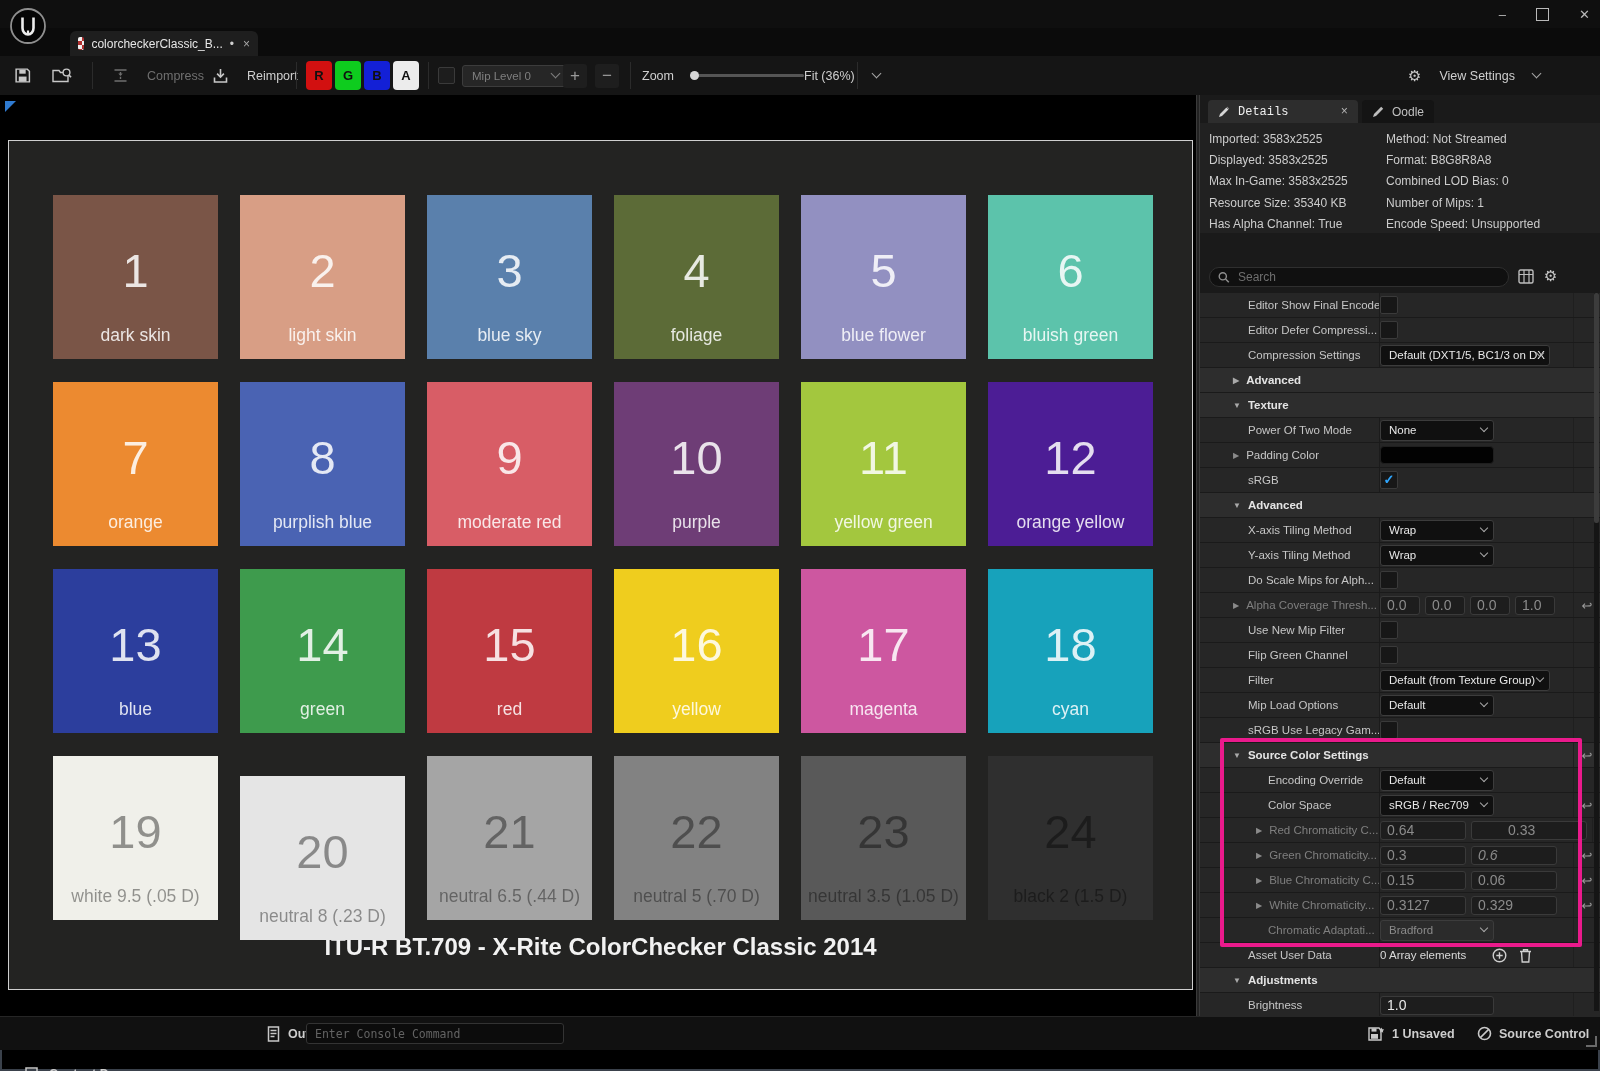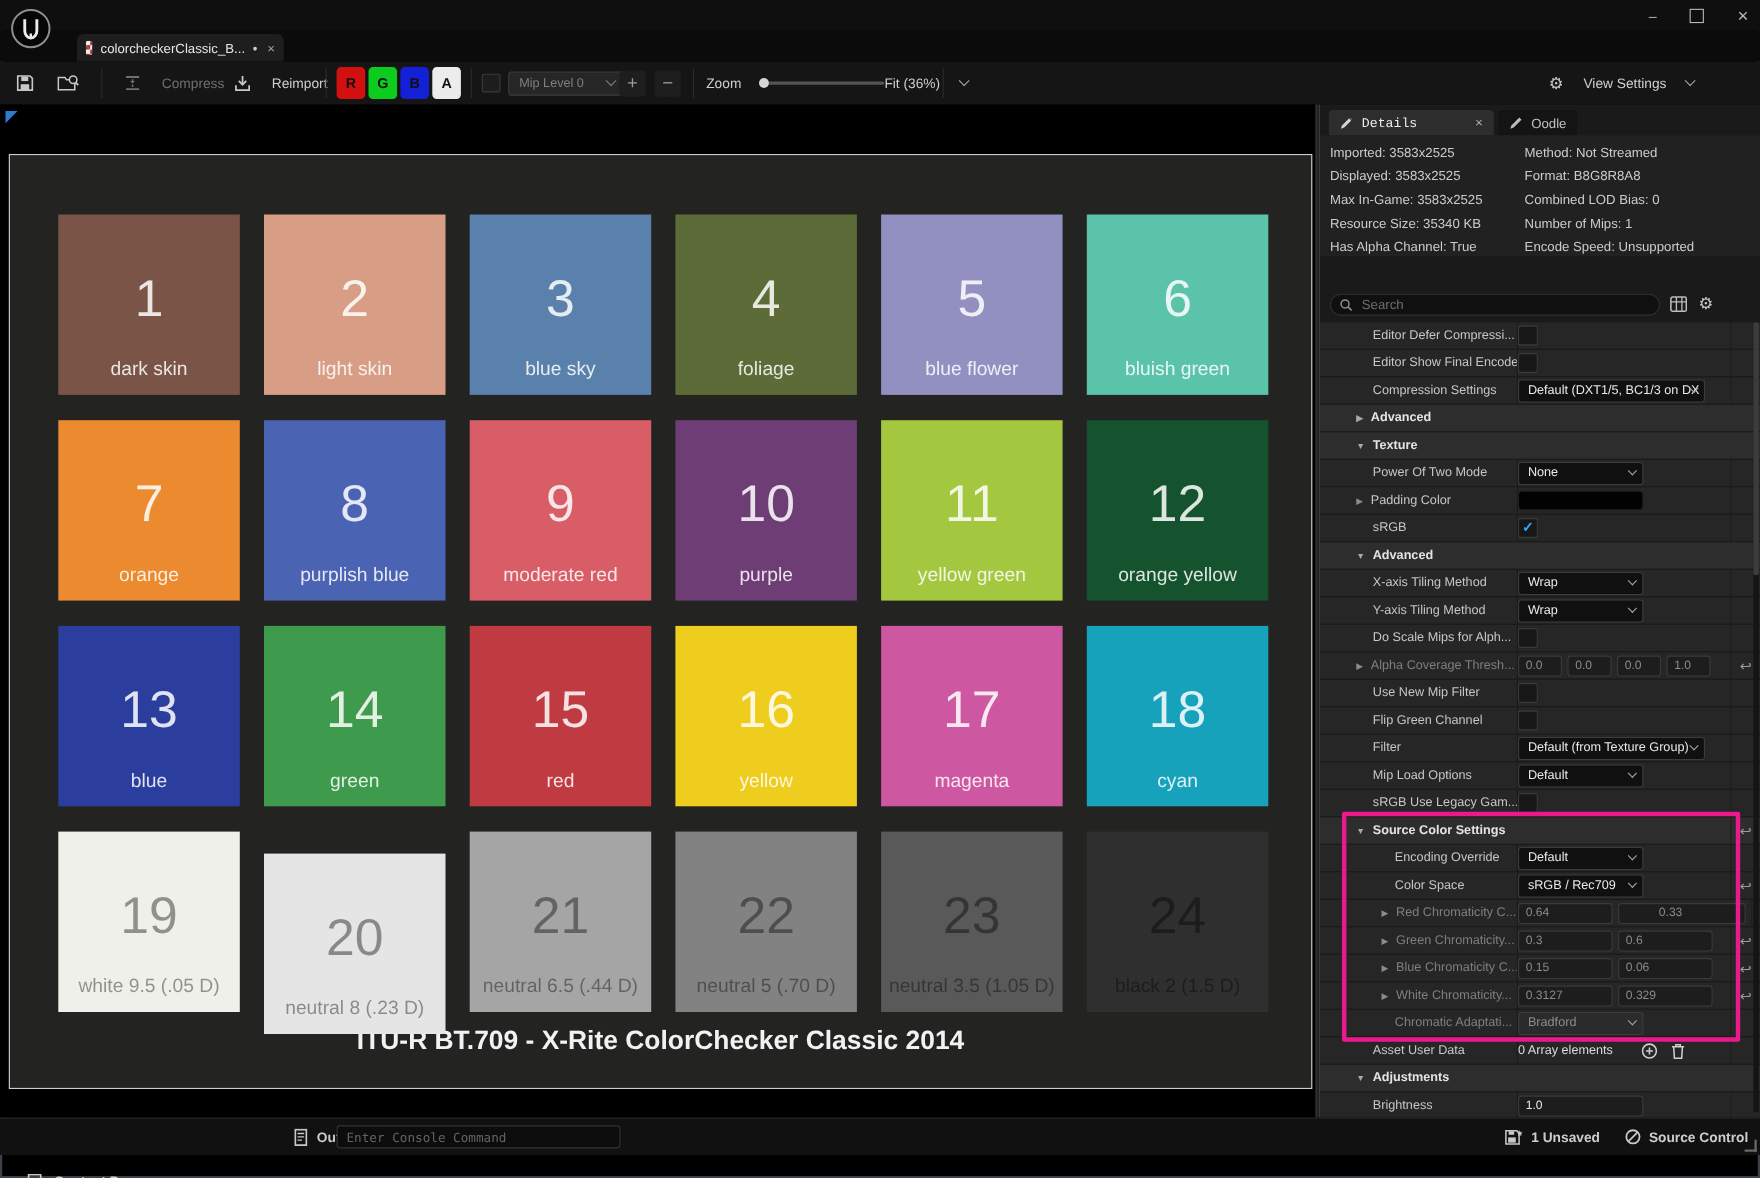--- a/index.html
+++ b/index.html
@@ -90,21 +90,21 @@
   .gray-label{color:#7f7f7f !important;}
   .vdd{background:#101010;border:1px solid #3c3c3c;border-radius:3px;height:19px;display:flex;align-items:center;
        padding:0 20px 0 8px;color:#e8e8e8;font-size:11.5px;position:relative;white-space:nowrap;width:84px;}
   .vdd.wide{width:140px;}
   .vdd.gray{background:#2b2b2b;color:#8b8b8b;}
   .vdd .chev{position:absolute;right:6px;width:5px;height:5px;}
   .vcb{width:16px;height:16px;background:#171717;border:1px solid #3a3a3a;border-radius:2px;display:flex;
        align-items:center;justify-content:center;}
   .vcb .ck{color:#2fa7ff;font-weight:bold;font-size:13px;line-height:1;margin-top:-1px;}
   .vfield{background:#1d1d1d;border:1px solid #3a3a3a;border-radius:3px;height:17px;display:flex;align-items:center;
-          padding:0 6px;color:#e8e8e8;font-size:11px;margin-right:5px;}
+          padding:0 6px;color:#e8e8e8;font-size:14px;margin-right:5px;}
   .vfield.gray{color:#8b8b8b;}
   .colorbar{width:112px;height:16px;background:#020202;border:1px solid #1f1f1f;border-radius:4px;}
   .arrtext{color:#dadada;font-size:11.5px;}
   .vicons{margin-left:26px;display:flex;gap:12px;align-items:center;}
   .hlbox{position:absolute;border:4px solid #ea1a8c;border-radius:2px;pointer-events:none;z-index:6;}
   .dscroll{position:absolute;right:1px;top:198px;width:5px;height:718px;background:#151515;}
   .dscroll .thumb{position:absolute;top:0;width:5px;height:230px;background:#3c3c3c;border-radius:2px;}
   
   .statusbar{left:0;top:1016px;width:1600px;height:33px;background:#111;border-top:1px solid #262626;}
   .sb-item{position:absolute;top:0;height:33px;display:flex;align-items:center;gap:7px;color:#cdcdcd;font-size:12.5px;font-weight:bold;}
@@ -256,21 +256,21 @@
         <div class="nm">moderate red</div>
       </div>
       <div class="patch" style="left: 605px; top: 241px; background: rgb(110, 61, 118);">
         <div class="num">10</div>
         <div class="nm">purple</div>
       </div>
       <div class="patch" style="left: 792px; top: 241px; background: rgb(163, 199, 62);">
         <div class="num">11</div>
         <div class="nm">yellow green</div>
       </div>
-      <div class="patch" style="left: 979px; top: 241px; background: #14532d;">
+      <div class="patch" style="left: 979px; top: 241px; background: #4c1d95;">
         <div class="num">12</div>
         <div class="nm">orange yellow</div>
       </div>
       <div class="patch" style="left: 44px; top: 428px; background: rgb(44, 62, 157);">
         <div class="num">13</div>
         <div class="nm">blue</div>
       </div>
       <div class="patch" style="left: 231px; top: 428px; background: rgb(62, 155, 77);">
         <div class="num">14</div>
         <div class="nm">green</div>
@@ -365,30 +365,30 @@
       <svg width="16" height="15" viewBox="0 0 16 15">
           <rect x="1" y="1" width="14" height="13" rx="1.5" fill="none" stroke="#bdbdbd" stroke-width="1.4"></rect>
           <path d="M6 1v13M11 1v13M1 5.5h14" stroke="#bdbdbd" stroke-width="1.2"></path>
         </svg>
     </span>
     <span class="abs srch-ic gear" style="left:344px;top:0;">⚙</span>
   </div>
   <div class="rows" id="rows">
       <div class="prow">
         <div class="name pl1">
+          <span>Editor Show Final Encode</span>
+        </div>
+        <div class="val">
+          <span class="vcb"></span>
+        </div>
+        <div class="rv"></div>
+      </div>
+      <div class="prow">
+        <div class="name pl1">
           <span>Editor Defer Compressi...</span>
-        </div>
-        <div class="val">
-          <span class="vcb"></span>
-        </div>
-        <div class="rv"></div>
-      </div>
-      <div class="prow">
-        <div class="name pl1">
-          <span>Editor Show Final Encode</span>
         </div>
         <div class="val">
           <span class="vcb"></span>
         </div>
         <div class="rv"></div>
       </div>
       <div class="prow">
         <div class="name pl1">
           <span>Compression Settings</span>
         </div>
@@ -590,21 +590,21 @@
         </div>
         <div class="rv">↩</div>
       </div>
       <div class="prow">
         <div class="name plarrow2">
           <span class="tri sub">▶</span>
           <span class="gray-label">Green Chromaticity...</span>
         </div>
         <div class="val">
           <span class="vfield gray" style="width: 72px;">0.3</span>
-          <span class="vfield gray" style="width: 72px;">0.6</span>
+          <span class="vfield gray" style="width: 72px; font-style: italic;">0.6</span>
         </div>
         <div class="rv">↩</div>
       </div>
       <div class="prow">
         <div class="name plarrow2">
           <span class="tri sub">▶</span>
           <span class="gray-label">Blue Chromaticity C...</span>
         </div>
         <div class="val">
           <span class="vfield gray" style="width: 72px;">0.15</span>

